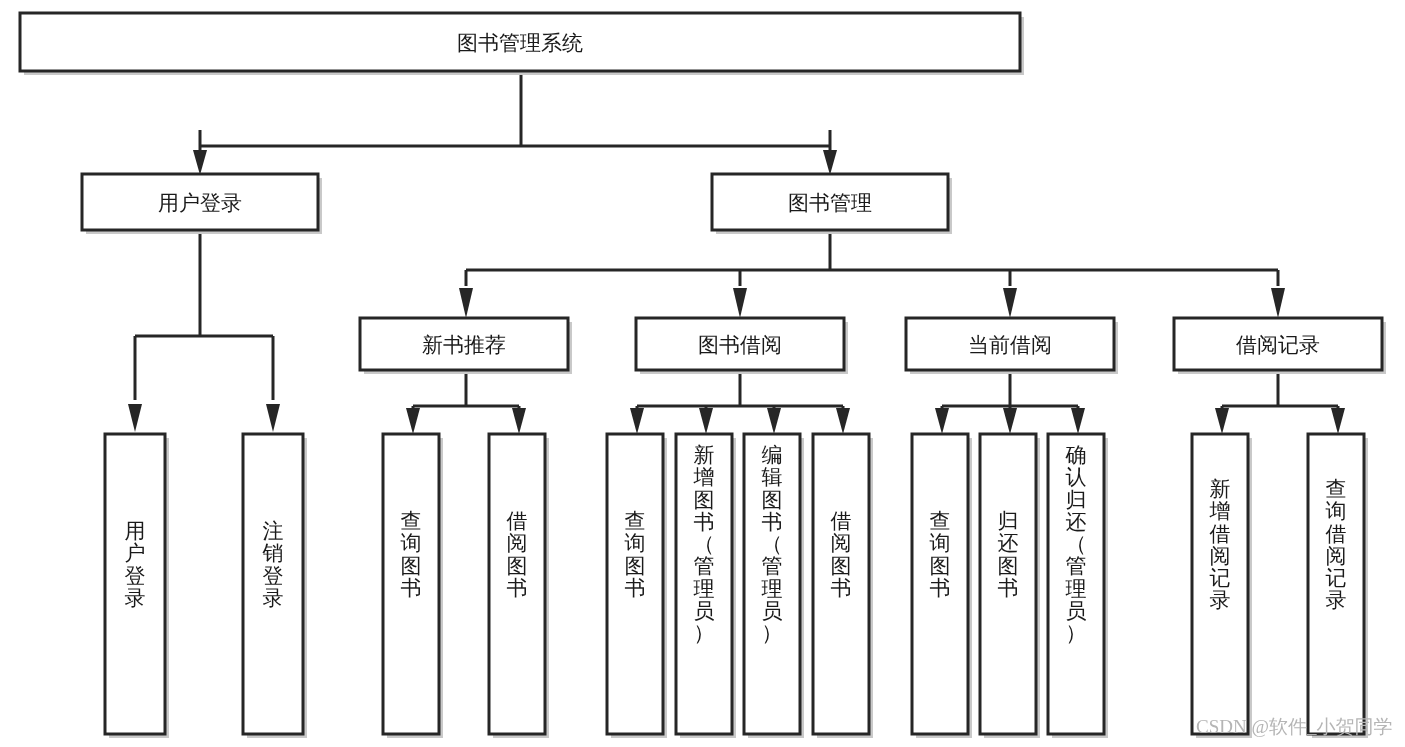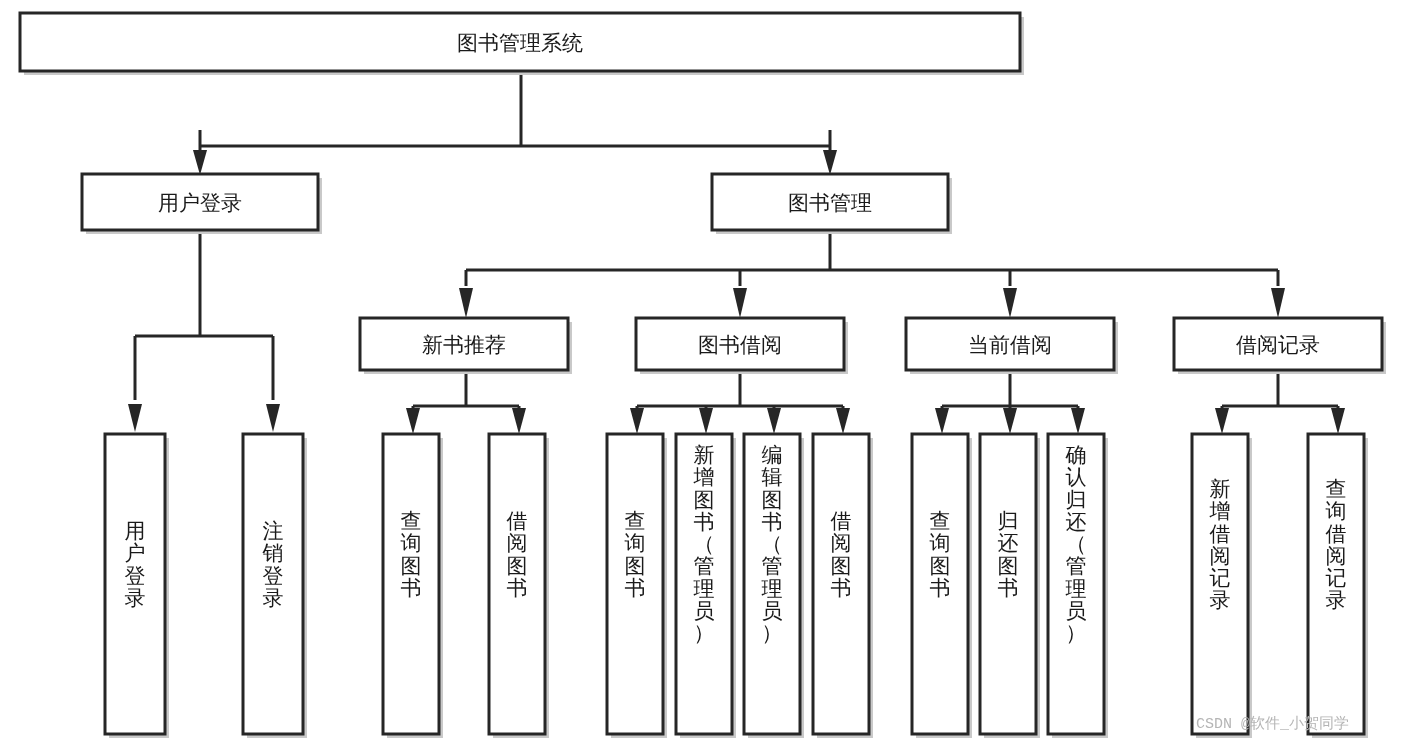--- a/index.html
+++ b/index.html
@@ -58,22 +58,22 @@
     white-space: pre;
     pointer-events: none;
     text-align: center;
   }
   .node-label-v span {
     display: block;
   }
   .watermark {
     position: absolute;
     color: #b5b5b5;
-    font-family: Liberation Mono, monospace;
-    font-size: 15px;
+    font-family: Liberation Serif, serif;
+    font-size: 19px;
     white-space: nowrap;
     pointer-events: none;
   }
 </style>
 </head>
 <body>
 
 <div id="diagram-root">
   <svg id="diagram-svg" width="1405" height="747" viewBox="0 0 1405 747" xmlns="http://www.w3.org/2000/svg">
 

